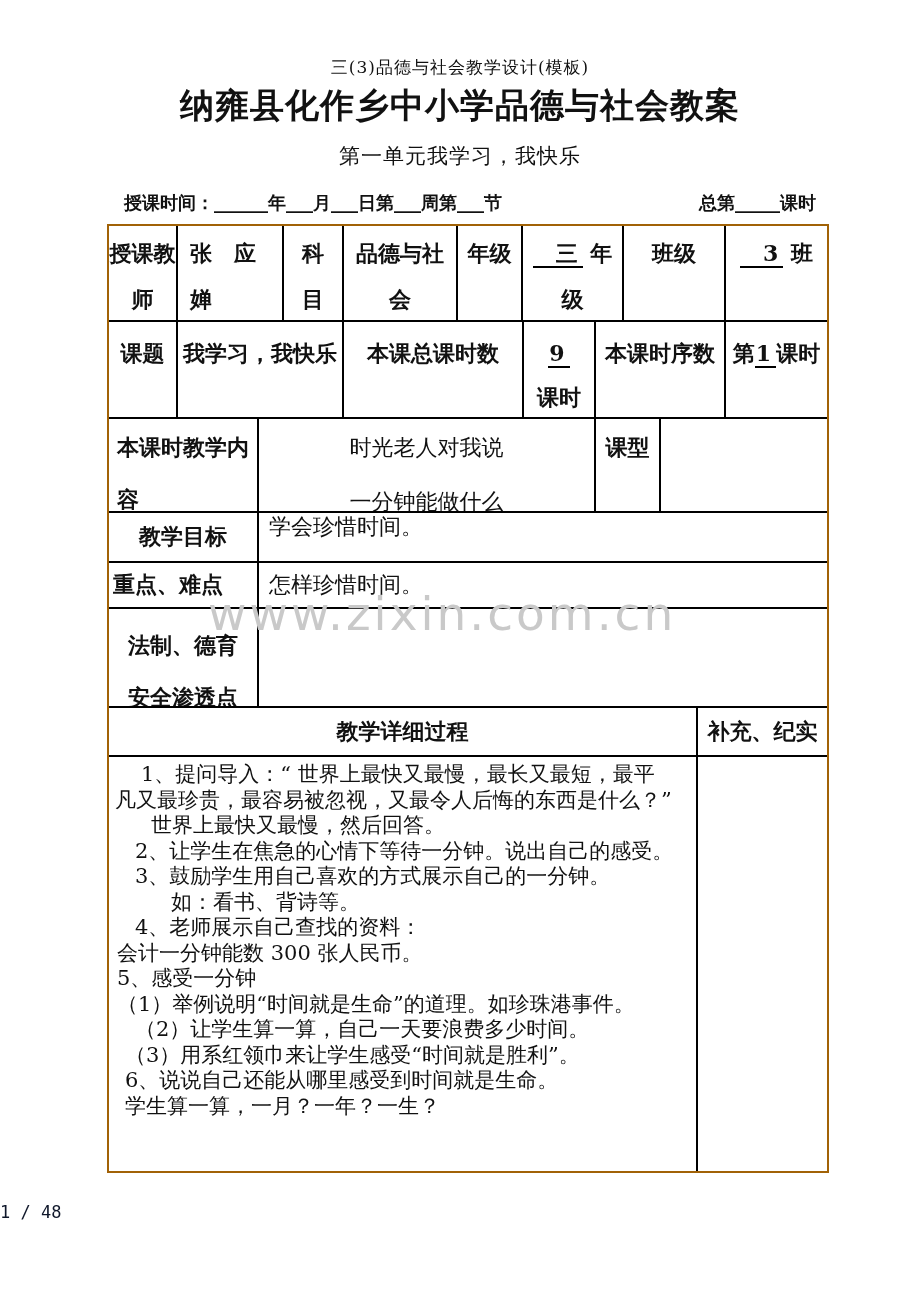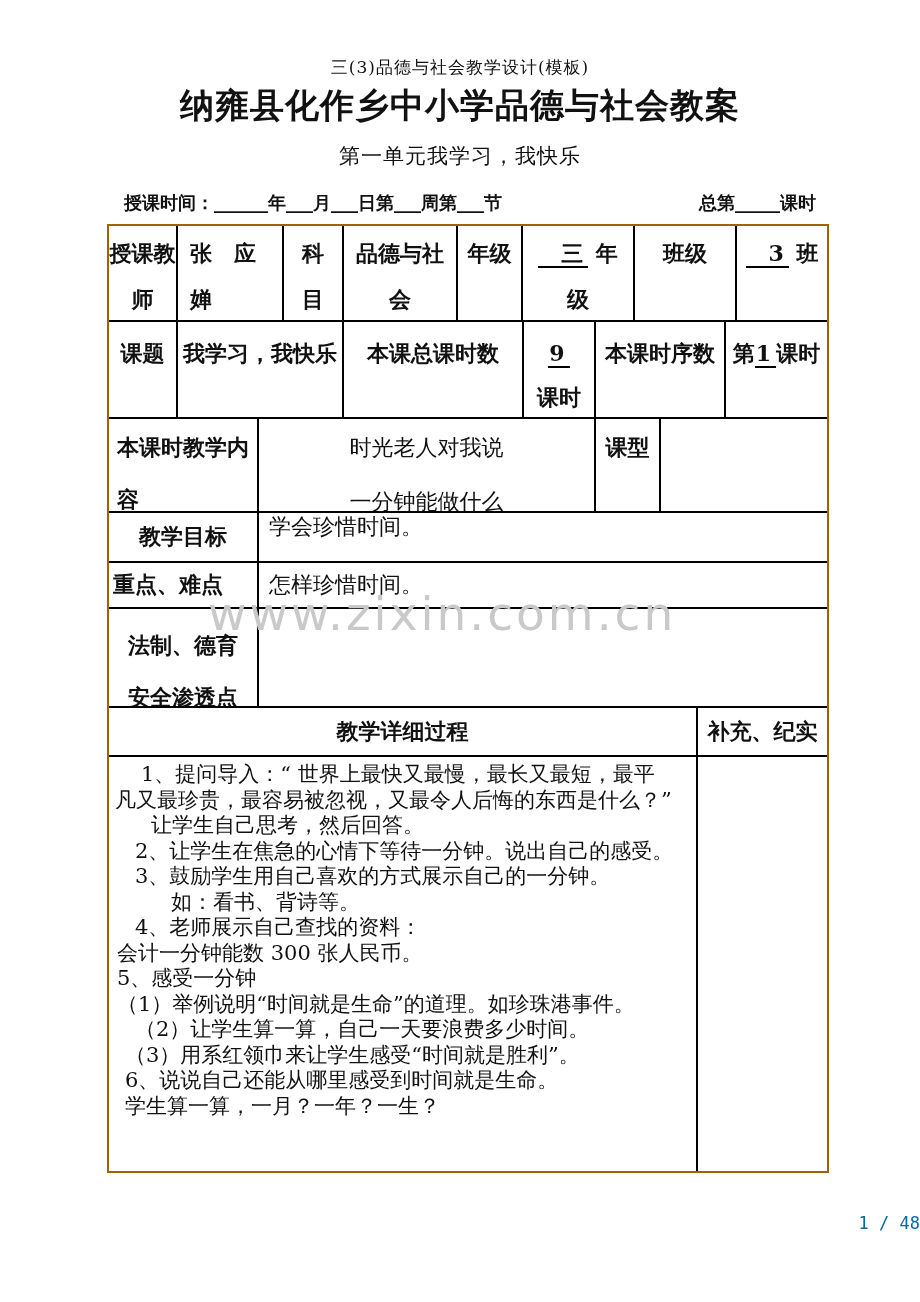--- a/index.html
+++ b/index.html
@@ -12,21 +12,21 @@
             font-size:18px;font-weight:bold;}
   
   .tbl{width:722px;margin:9px 0 0 107px;border:2px solid #a16207;box-sizing:border-box;font-size:22px;}
   .trow{display:flex;border-bottom:2px solid #000;box-sizing:border-box;}
   .trow:last-child{border-bottom:none;}
   .tc{border-right:2px solid #000;box-sizing:border-box;overflow:hidden;}
   .tc:last-child{border-right:none;flex:1;}
   .hA{height:96px}.hB{height:97px}.hC{height:94px}.hD{height:50px}
   .hE{height:46px}.hF{height:99px}.hG{height:49px}.hH{height:414px}
   .w69{width:69px}.w106{width:106px}.w60{width:60px}.w114{width:114px}.w65{width:65px}
-  .w101{width:112px}.w102{width:102px}.w166{width:166px}.w180{width:180px}.w72{width:72px}
+  .w101{width:101px}.w102{width:102px}.w166{width:166px}.w180{width:180px}.w72{width:72px}
   .w130{width:130px}.w150{width:150px}.w337{width:337px}.w589{width:589px}
   .r1{line-height:46px;padding-top:4px;text-align:center;font-weight:bold;}
   .r2{line-height:44px;padding-top:9px;text-align:center;font-weight:bold;}
   .inner26{width:26px;margin:0 auto;}
   .inner50{width:50px;margin:0 auto;}
   .inner70{width:74px;margin-left:12px;text-align:left;}
   .inner88{width:88px;margin:0 auto;}
   .inner96{width:96px;margin:0 auto;}
   .u{border-bottom:2px solid #000;padding:0 5px 0 1px;}
   .lbl3{font-weight:bold;text-align:left;padding:2px 4px 0 8px;line-height:52px;}
@@ -51,22 +51,22 @@
   .ln:nth-child(9){padding-left:4px}
   .ln:nth-child(10){padding-left:4px}
   .ln:nth-child(11){padding-left:22px}
   .ln:nth-child(12){padding-left:12px}
   .ln:nth-child(13){padding-left:12px}
   .ln:nth-child(14){padding-left:12px}
   .ln:nth-child(15){padding-left:22px}
   .ln:nth-child(16){padding-left:6px}
   .wm{position:absolute;left:208px;top:586px;font-family:"DejaVu Sans","Liberation Sans",sans-serif;
       font-size:47px;font-weight:400;color:#c9c9c9;letter-spacing:3px;pointer-events:none;}
-  .pagefoot{position:absolute;top:1202px;left:0;width:920px;text-align:right;
-            font-family:"DejaVu Sans Mono","Liberation Mono",monospace;font-size:17px;color:#0369a1;margin-top:11px;}
+  .pagefoot{position:absolute;top:1202px;left:0;width:920px;text-align:left;
+            font-family:"DejaVu Sans Mono","Liberation Mono",monospace;font-size:17px;color:#0f172a;}
 </style>
 </head>
 <body>
 
 <div class="page">
 
   <div class="doc-type">三(3)品德与社会教学设计(模板)</div>
   <div class="main-title">纳雍县化作乡中小学品德与社会教案</div>
   <div class="unit">第一单元我学习，我快乐</div>
 
@@ -137,21 +137,21 @@
 
     <div class="trow hG">
       <div class="tc w589 hdr">教学详细过程</div>
       <div class="tc hdr">补充、纪实</div>
     </div>
 
     <div class="trow hH">
       <div class="tc w589 bodycell">
         <div class="ln">1、提问导入：“ 世界上最快又最慢，最长又最短，最平</div>
         <div class="ln">凡又最珍贵，最容易被忽视，又最令人后悔的东西是什么？”</div>
-        <div class="ln">让学生自己思考，然后回答。</div>
+        <div class="ln">世界上最快又最慢，然后回答。</div>
         <div class="ln">2、让学生在焦急的心情下等待一分钟。说出自己的感受。</div>
         <div class="ln">3、鼓励学生用自己喜欢的方式展示自己的一分钟。</div>
         <div class="ln">如：看书、背诗等。</div>
         <div class="ln">4、老师展示自己查找的资料：</div>
         <div class="ln">会计一分钟能数 300 张人民币。</div>
         <div class="ln">5、感受一分钟</div>
         <div class="ln">（1）举例说明“时间就是生命”的道理。如珍珠港事件。</div>
         <div class="ln">（2）让学生算一算，自己一天要浪费多少时间。</div>
         <div class="ln">（3）用系红领巾来让学生感受“时间就是胜利”。</div>
         <div class="ln">6、说说自己还能从哪里感受到时间就是生命。</div>

